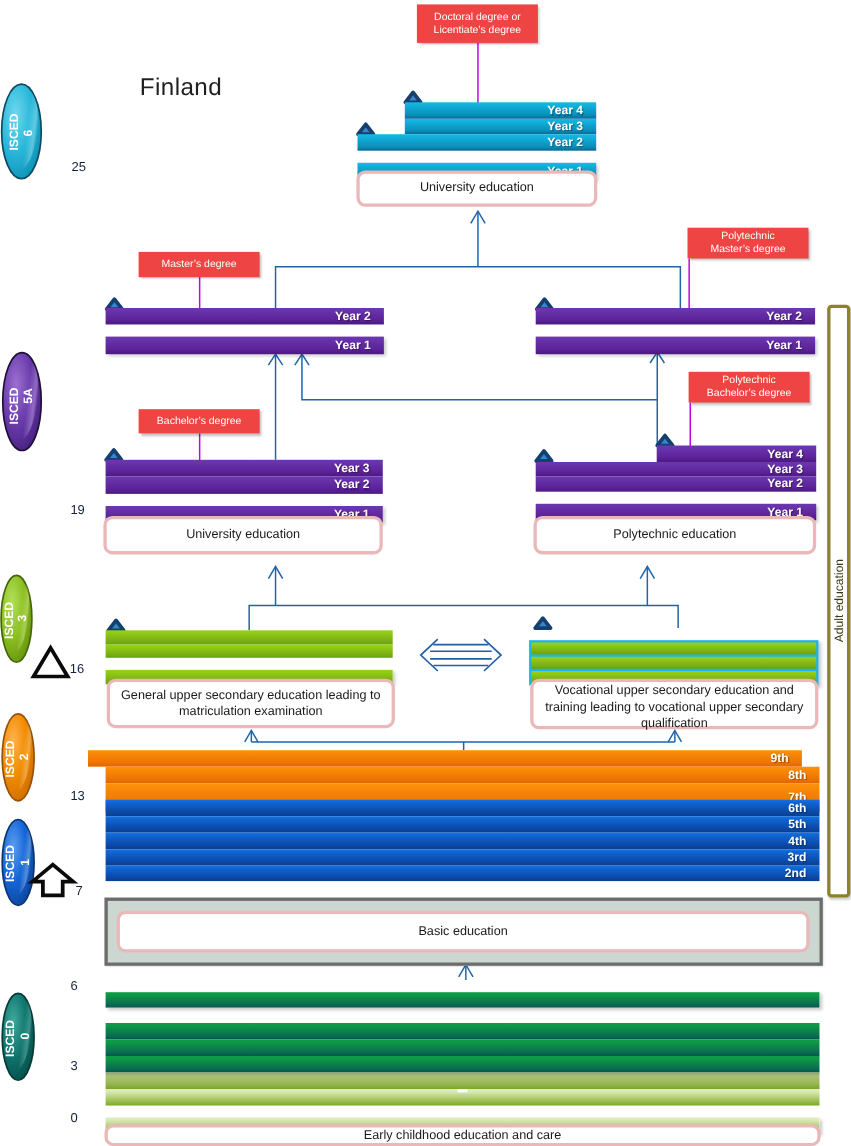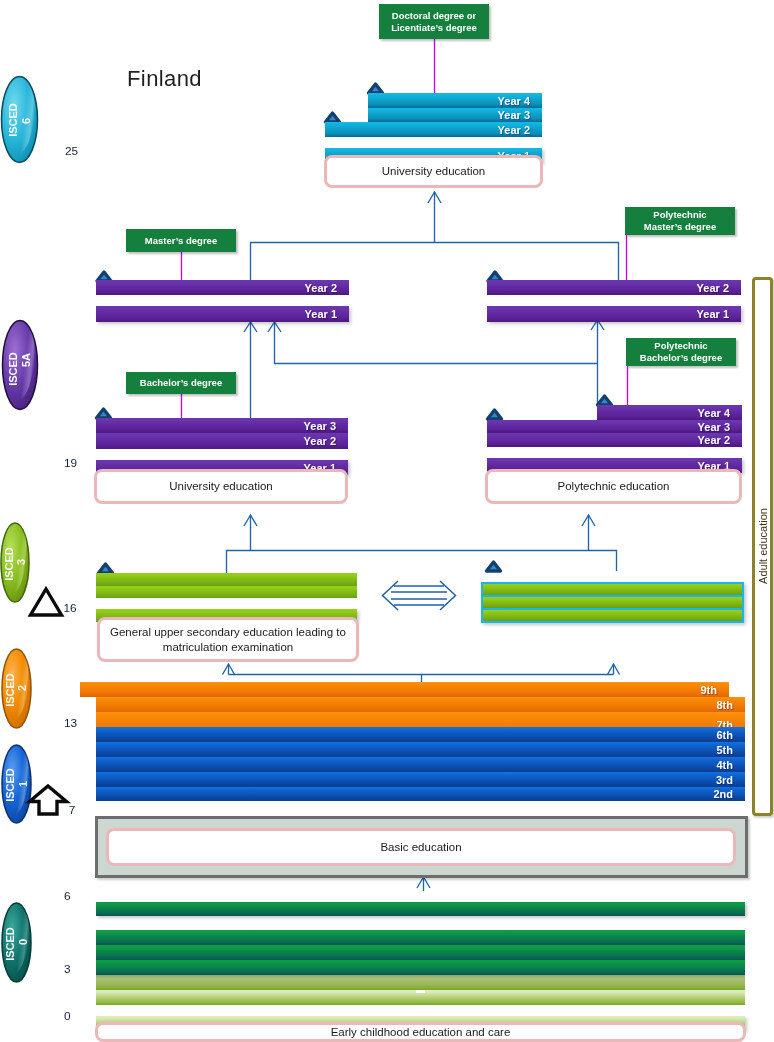--- a/index.html
+++ b/index.html
@@ -9,21 +9,21 @@
   #stage{position:relative;width:774px;height:1042px;background:#fff;}
   .abs{position:absolute;}
   .isctxt,.isclvl{position:absolute;color:#fff;font-weight:bold;font-size:11px;
       white-space:nowrap;transform:translate(-50%,-50%) rotate(-90deg);
       transform-origin:center center;}
 
   
   .age{position:absolute;font-size:11.8px;color:#14213d;font-weight:normal;margin-left:24px;}
 
   
-  .deg{position:absolute;background:#15803d;color:#fff;font-weight:bold;
+  .deg{position:absolute;background:#ef4444;color:#fff;font-weight:normal;
        font-size:9.5px;line-height:12px;text-align:center;
        display:flex;align-items:center;justify-content:center;
        box-shadow:2px 2px 2px rgba(0,0,0,.25);}
 
   
   .bar{position:absolute;color:#fff;font-weight:bold;font-size:11px;
        text-align:right;box-sizing:border-box;}
   .bar span{position:absolute;right:12px;top:50%;transform:translateY(-50%);
        text-shadow:1px 1px 1px rgba(0,0,0,.35);white-space:nowrap;}
   .shadow{box-shadow:2px 2px 3px rgba(0,0,0,.22);margin-top:11px;}
@@ -311,20 +311,21 @@
   <div class="bar green" style="left:96px;top:586px;width:261px;height:12px;"></div>
   <div class="bar green shadow" style="left:96px;top:598px;width:261px;height:13px;"></div>
 
   <div class="abs shadow" style="left:481px;top:571px;width:263px;height:41px;background:#18b5f0;box-sizing:border-box;">
     <div class="bar green" style="left:2px;top:2px;width:259px;height:11px;"></div>
     <div class="bar green" style="left:2px;top:15px;width:259px;height:11px;"></div>
     <div class="bar green" style="left:2px;top:28px;width:259px;height:11px;"></div>
   </div>
 
   <div class="pbox" style="left:97px;top:617px;width:262px;height:45px;padding:0 10px 0 10px;">General upper secondary education leading to matriculation examination</div>
+  <div class="pbox" style="left:482px;top:617px;width:262px;height:46px;padding:6px 8px 0 8px;">Vocational upper secondary education and training leading to vocational upper secondary qualification</div>
 
   <div class="bar orange" style="left:80px;top:682px;width:649px;height:15px;">
     <span>9th</span>
     </div>
   <div class="bar orange" style="left:96px;top:697px;width:649px;height:15px;">
     <span>8th</span>
     </div>
   <div class="bar orange" style="left:96px;top:712px;width:649px;height:26px;">
     <span>7th</span>
     </div>

